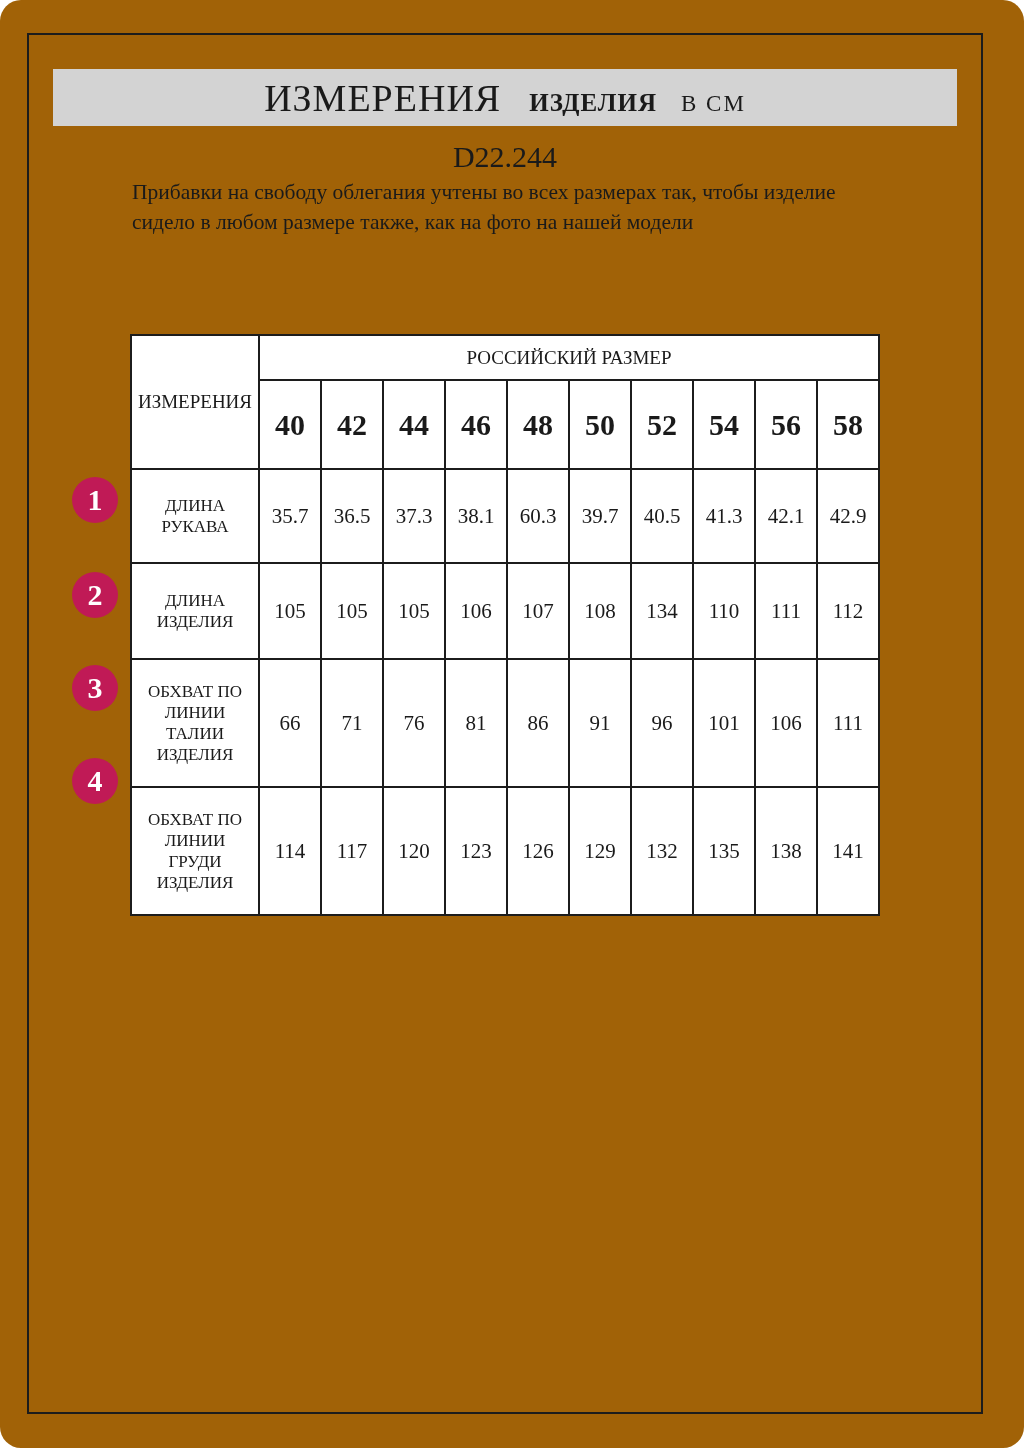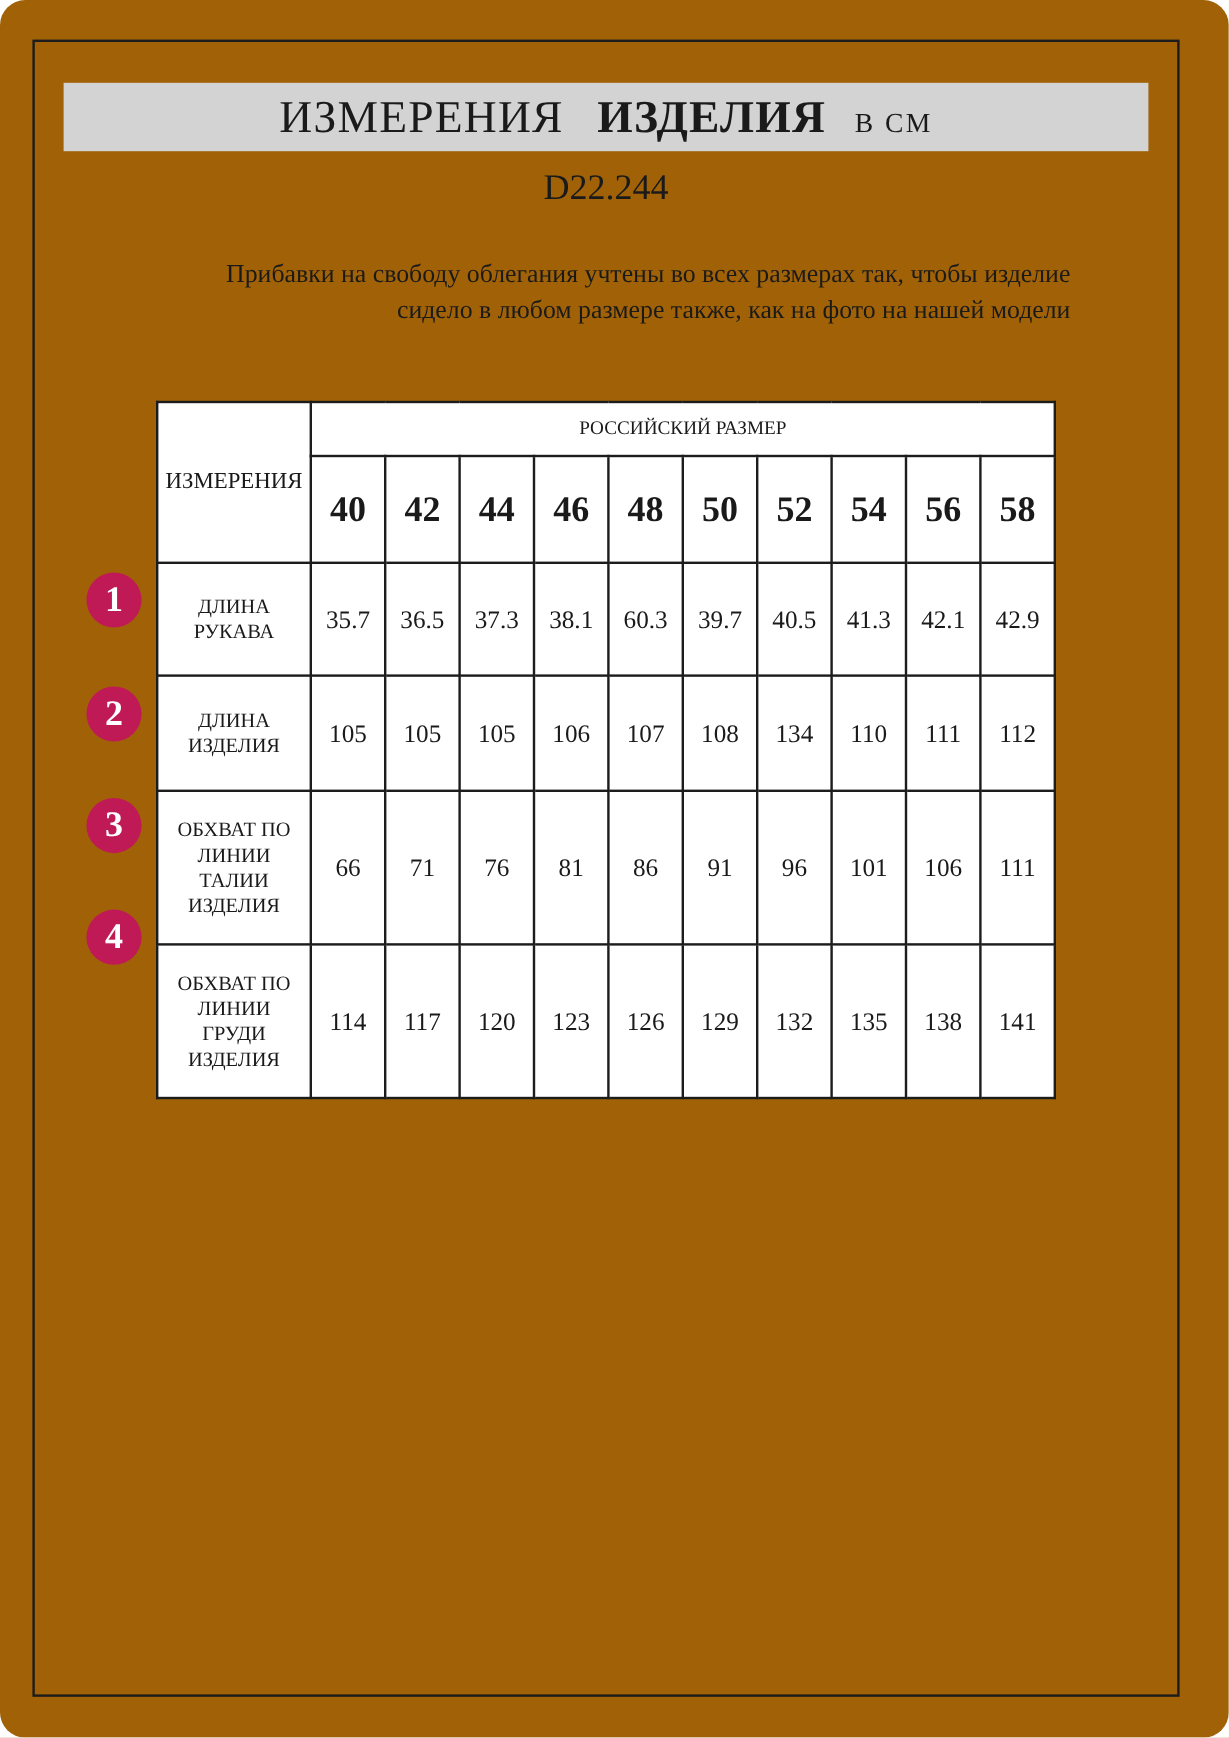--- a/index.html
+++ b/index.html
@@ -30,21 +30,21 @@
     justify-content: center;
   }
   .title-inner { display: flex; align-items: baseline; }
   .title-main {
     font-size: 38px;
     font-weight: 400;
     letter-spacing: 1px;
     white-space: pre;
   }
   .title-bold {
-    font-size: 38px;
+    font-size: 25px;
     font-weight: 700;
     letter-spacing: 1px;
     margin-left: 28px;
     white-space: pre;
   }
   .title-unit {
     font-size: 23px;
     font-weight: 400;
     letter-spacing: 2px;
     margin-left: 24px;
@@ -55,41 +55,40 @@
     left: 27px; top: 140px;
     width: 956px;
     text-align: center;
     font-size: 30px;
     font-weight: 400;
   }
   .product-desc {
     position: absolute;
     left: 132px; top: 177px;
     width: 760px;
-    text-align: right;
+    text-align: left;
     font-size: 21.5px;
     line-height: 30px;
     font-weight: 400;
-    margin-top: 36px;
   }
   table.size-table {
     position: absolute;
     left: 130px; top: 334px;
     border-collapse: collapse;
     table-layout: fixed;
   }
   table.size-table td, table.size-table th {
     border: 2px solid #1c1c1c;
     text-align: center;
     vertical-align: middle;
     font-weight: 400;
     background: #ffffff;
   }
   .corner-cell { width: 128px; font-size: 19px; }
-  .size-group-cell { height: 45px; font-size: 16px; }
+  .size-group-cell { height: 45px; font-size: 19px; }
   .size-cell { width: 62px; height: 89px; font-size: 30px; font-weight: 700 !important; }
   .label-cell {
     font-size: 17px;
     line-height: 21px;
     padding: 21px 10px;
   }
   .value-cell { font-size: 21px; }
   .row-h1 { height: 94px; }
   .row-h2 { height: 96px; }
   .row-h3 { height: 90px; }

